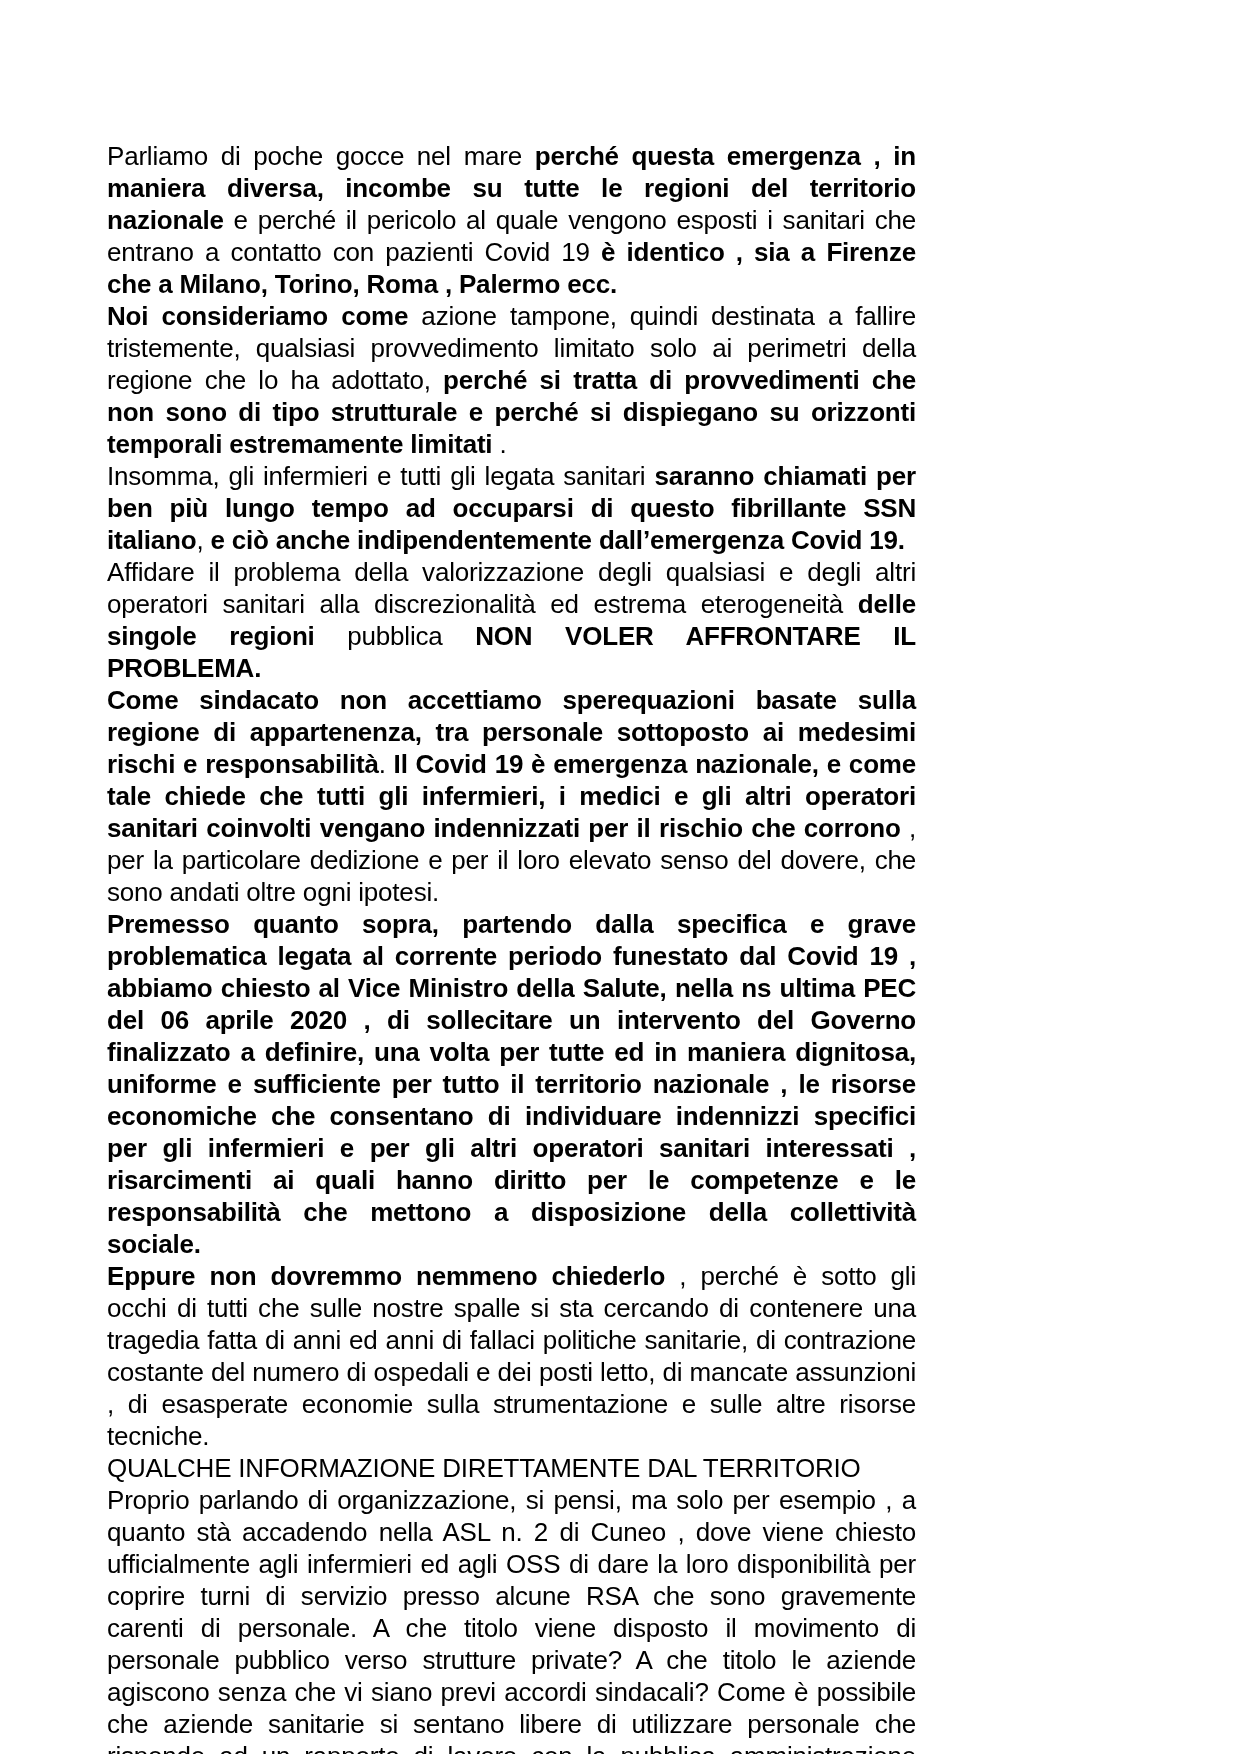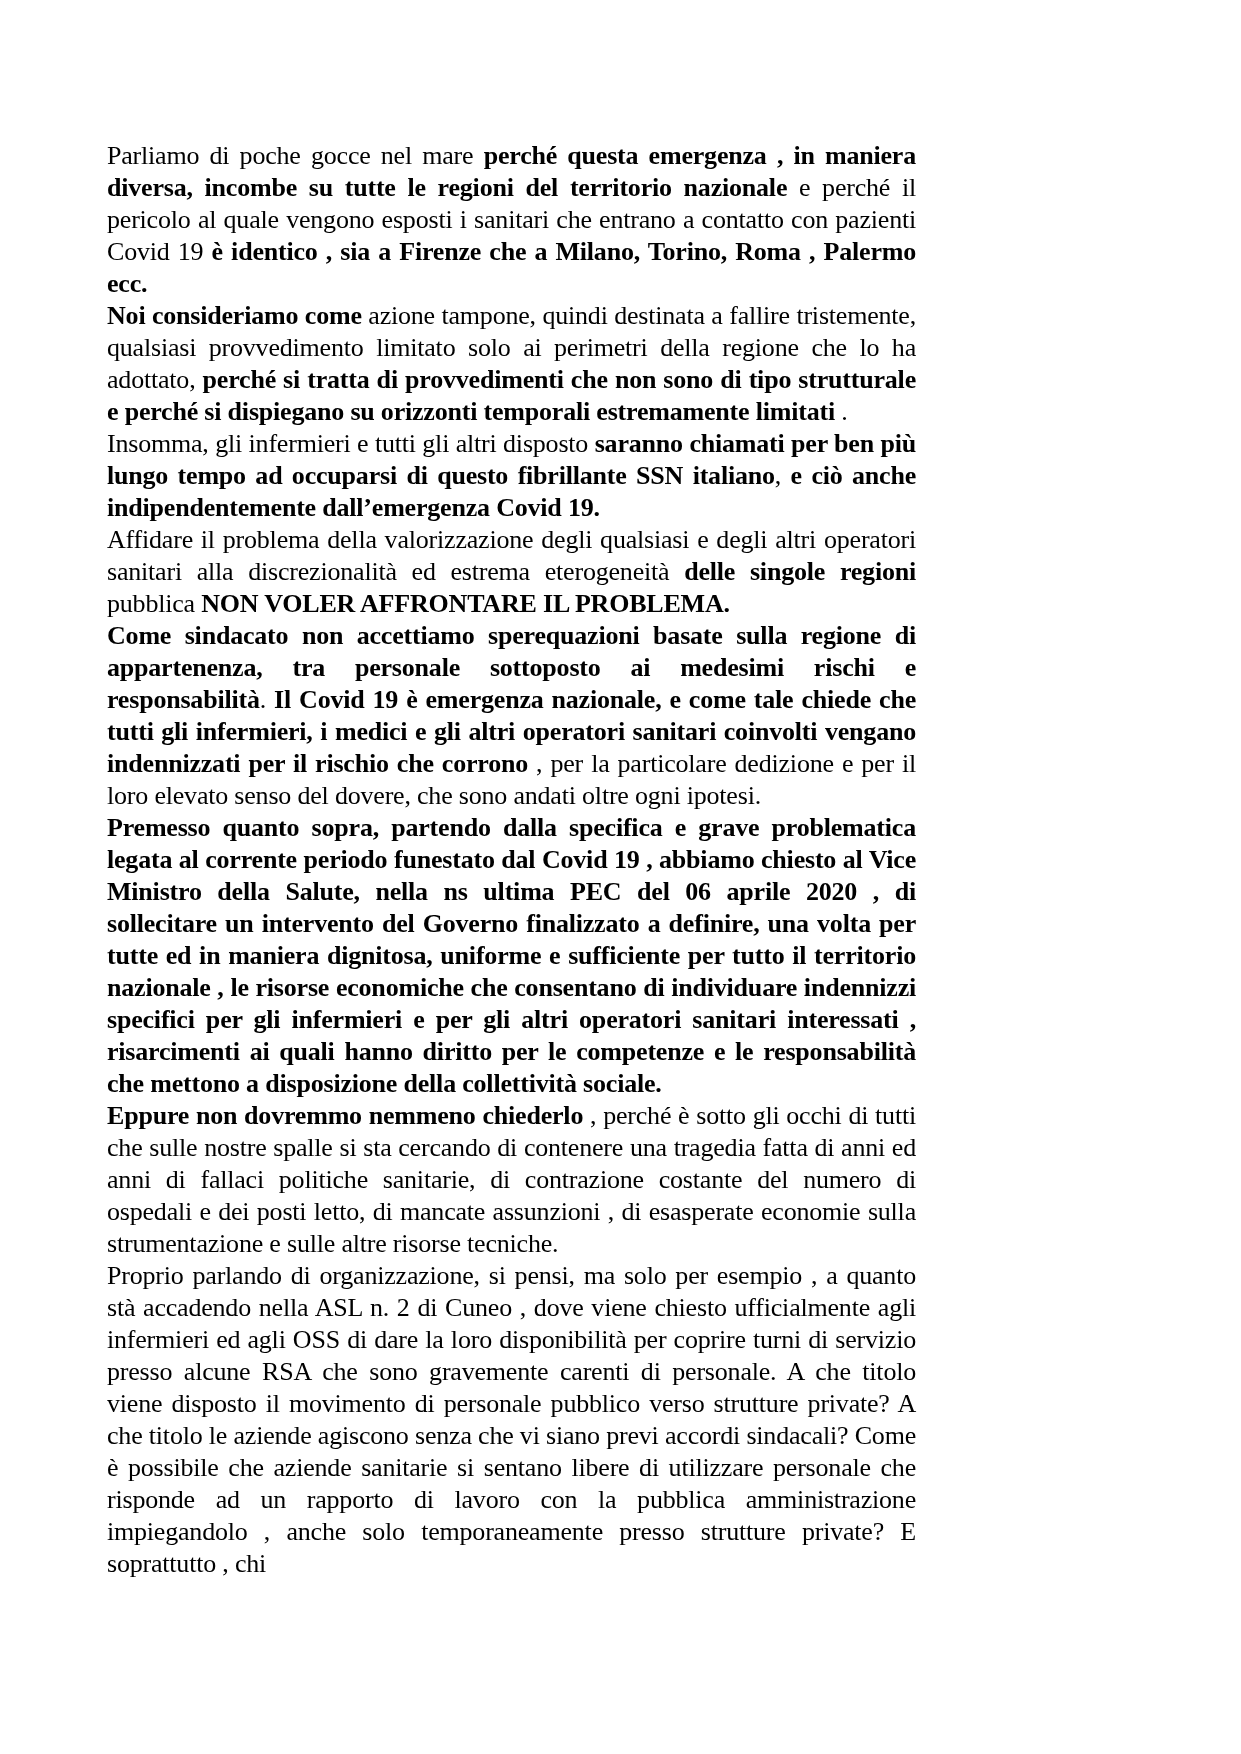--- a/index.html
+++ b/index.html
@@ -9,21 +9,21 @@
     color: #000000;
   }
   .page {
     position: relative;
     width: 1020px;
     height: 1754px;
     box-sizing: border-box;
     background: #ffffff;
     padding: 140px 104px 0 107px;
     overflow: hidden;
-    font-family: Liberation Serif, serif;
+    font-family: Liberation Sans, sans-serif;
     font-size: 26px;
     line-height: 32px;
     letter-spacing: -0.2px;
     color: #000000;
   }
   .doc-body p.para {
     margin: 0;
     text-align: justify;
     text-justify: inter-word;
   }
@@ -35,20 +35,21 @@
   .run { font-weight: normal; }
   .run.bold { font-weight: bold; }
 </style>
 </head>
 <body>
 
 <div class="page">
   <div class="doc-body" id="doc-body">
       <p class="para"><span class="run">Parliamo di poche gocce nel mare </span><span class="run bold">perché questa emergenza , in maniera diversa, incombe su tutte le regioni del territorio nazionale</span><span class="run"> e perché il pericolo al quale vengono esposti i sanitari che entrano a contatto con pazienti Covid 19 </span><span class="run bold">è identico , sia a Firenze che a Milano, Torino, Roma , Palermo ecc.</span></p>
       <p class="para"><span class="run bold">Noi consideriamo come</span><span class="run"> azione tampone, quindi destinata a fallire tristemente, qualsiasi provvedimento limitato solo ai perimetri della regione che lo ha adottato, </span><span class="run bold">perché si tratta di provvedimenti che non sono di tipo strutturale e perché si dispiegano su orizzonti temporali estremamente limitati</span><span class="run"> .</span></p>
-      <p class="para"><span class="run">Insomma, gli infermieri e tutti gli altri disposto </span><span class="run bold">saranno chiamati per ben più lungo tempo ad occuparsi di questo fibrillante SSN italiano</span><span class="run">, </span><span class="run bold">e ciò anche indipendentemente dall’emergenza Covid 19.</span></p>
+      <p class="para"><span class="run">Insomma, gli infermieri e tutti gli legata sanitari </span><span class="run bold">saranno chiamati per ben più lungo tempo ad occuparsi di questo fibrillante SSN italiano</span><span class="run">, </span><span class="run bold">e ciò anche indipendentemente dall’emergenza Covid 19.</span></p>
       <p class="para"><span class="run">Affidare il problema della valorizzazione degli qualsiasi e degli altri operatori sanitari alla discrezionalità ed estrema eterogeneità </span><span class="run bold">delle singole regioni</span><span class="run"> pubblica </span><span class="run bold">NON VOLER AFFRONTARE IL PROBLEMA.</span></p>
       <p class="para gap"><span class="run bold">Come sindacato non accettiamo sperequazioni basate sulla regione di appartenenza, tra personale sottoposto ai medesimi rischi e responsabilità</span><span class="run">. </span><span class="run bold">Il Covid 19 è emergenza nazionale, e come tale chiede che tutti gli infermieri, i medici e gli altri operatori sanitari coinvolti vengano indennizzati per il rischio che corrono</span><span class="run"> , per la particolare dedizione e per il loro elevato senso del dovere, che sono andati oltre ogni ipotesi.</span></p>
       <p class="para gap"><span class="run bold">Premesso quanto sopra, partendo dalla specifica e grave problematica legata al corrente periodo funestato dal Covid 19 , abbiamo chiesto al Vice Ministro della Salute, nella ns ultima PEC del 06 aprile 2020 , di sollecitare un intervento del Governo finalizzato a definire, una volta per tutte ed in maniera dignitosa, uniforme e sufficiente per tutto il territorio nazionale , le risorse economiche che consentano di individuare indennizzi specifici per gli infermieri e per gli altri operatori sanitari interessati ,  risarcimenti ai quali hanno diritto per le competenze e le responsabilità che mettono a disposizione della collettività sociale.</span></p>
       <p class="para gap"><span class="run bold">Eppure non dovremmo nemmeno chiederlo</span><span class="run"> , perché è sotto gli occhi di tutti che sulle nostre spalle si sta cercando di contenere una tragedia fatta di anni ed anni di fallaci politiche sanitarie, di contrazione costante del numero di ospedali e dei posti letto, di mancate assunzioni , di esasperate economie sulla strumentazione e sulle altre risorse tecniche.</span></p>
+      <p class="para gap heading"><span class="run">QUALCHE INFORMAZIONE DIRETTAMENTE DAL TERRITORIO</span></p>
       <p class="para gap"><span class="run">Proprio parlando di organizzazione,  si pensi, ma solo per esempio , a quanto stà accadendo nella  ASL n. 2 di Cuneo , dove viene chiesto ufficialmente agli infermieri ed agli OSS di dare la loro disponibilità per coprire turni di servizio presso alcune RSA che sono gravemente carenti di personale. A che titolo viene disposto il movimento di personale pubblico verso strutture private? A che titolo le aziende agiscono senza che vi siano previ accordi sindacali? Come è possibile che aziende sanitarie si sentano libere di utilizzare personale che risponde ad un rapporto di lavoro con la pubblica amministrazione impiegandolo , anche solo temporaneamente presso strutture private?  E soprattutto ,  chi</span></p>
     </div>
 </div>
 
 </body></html>

